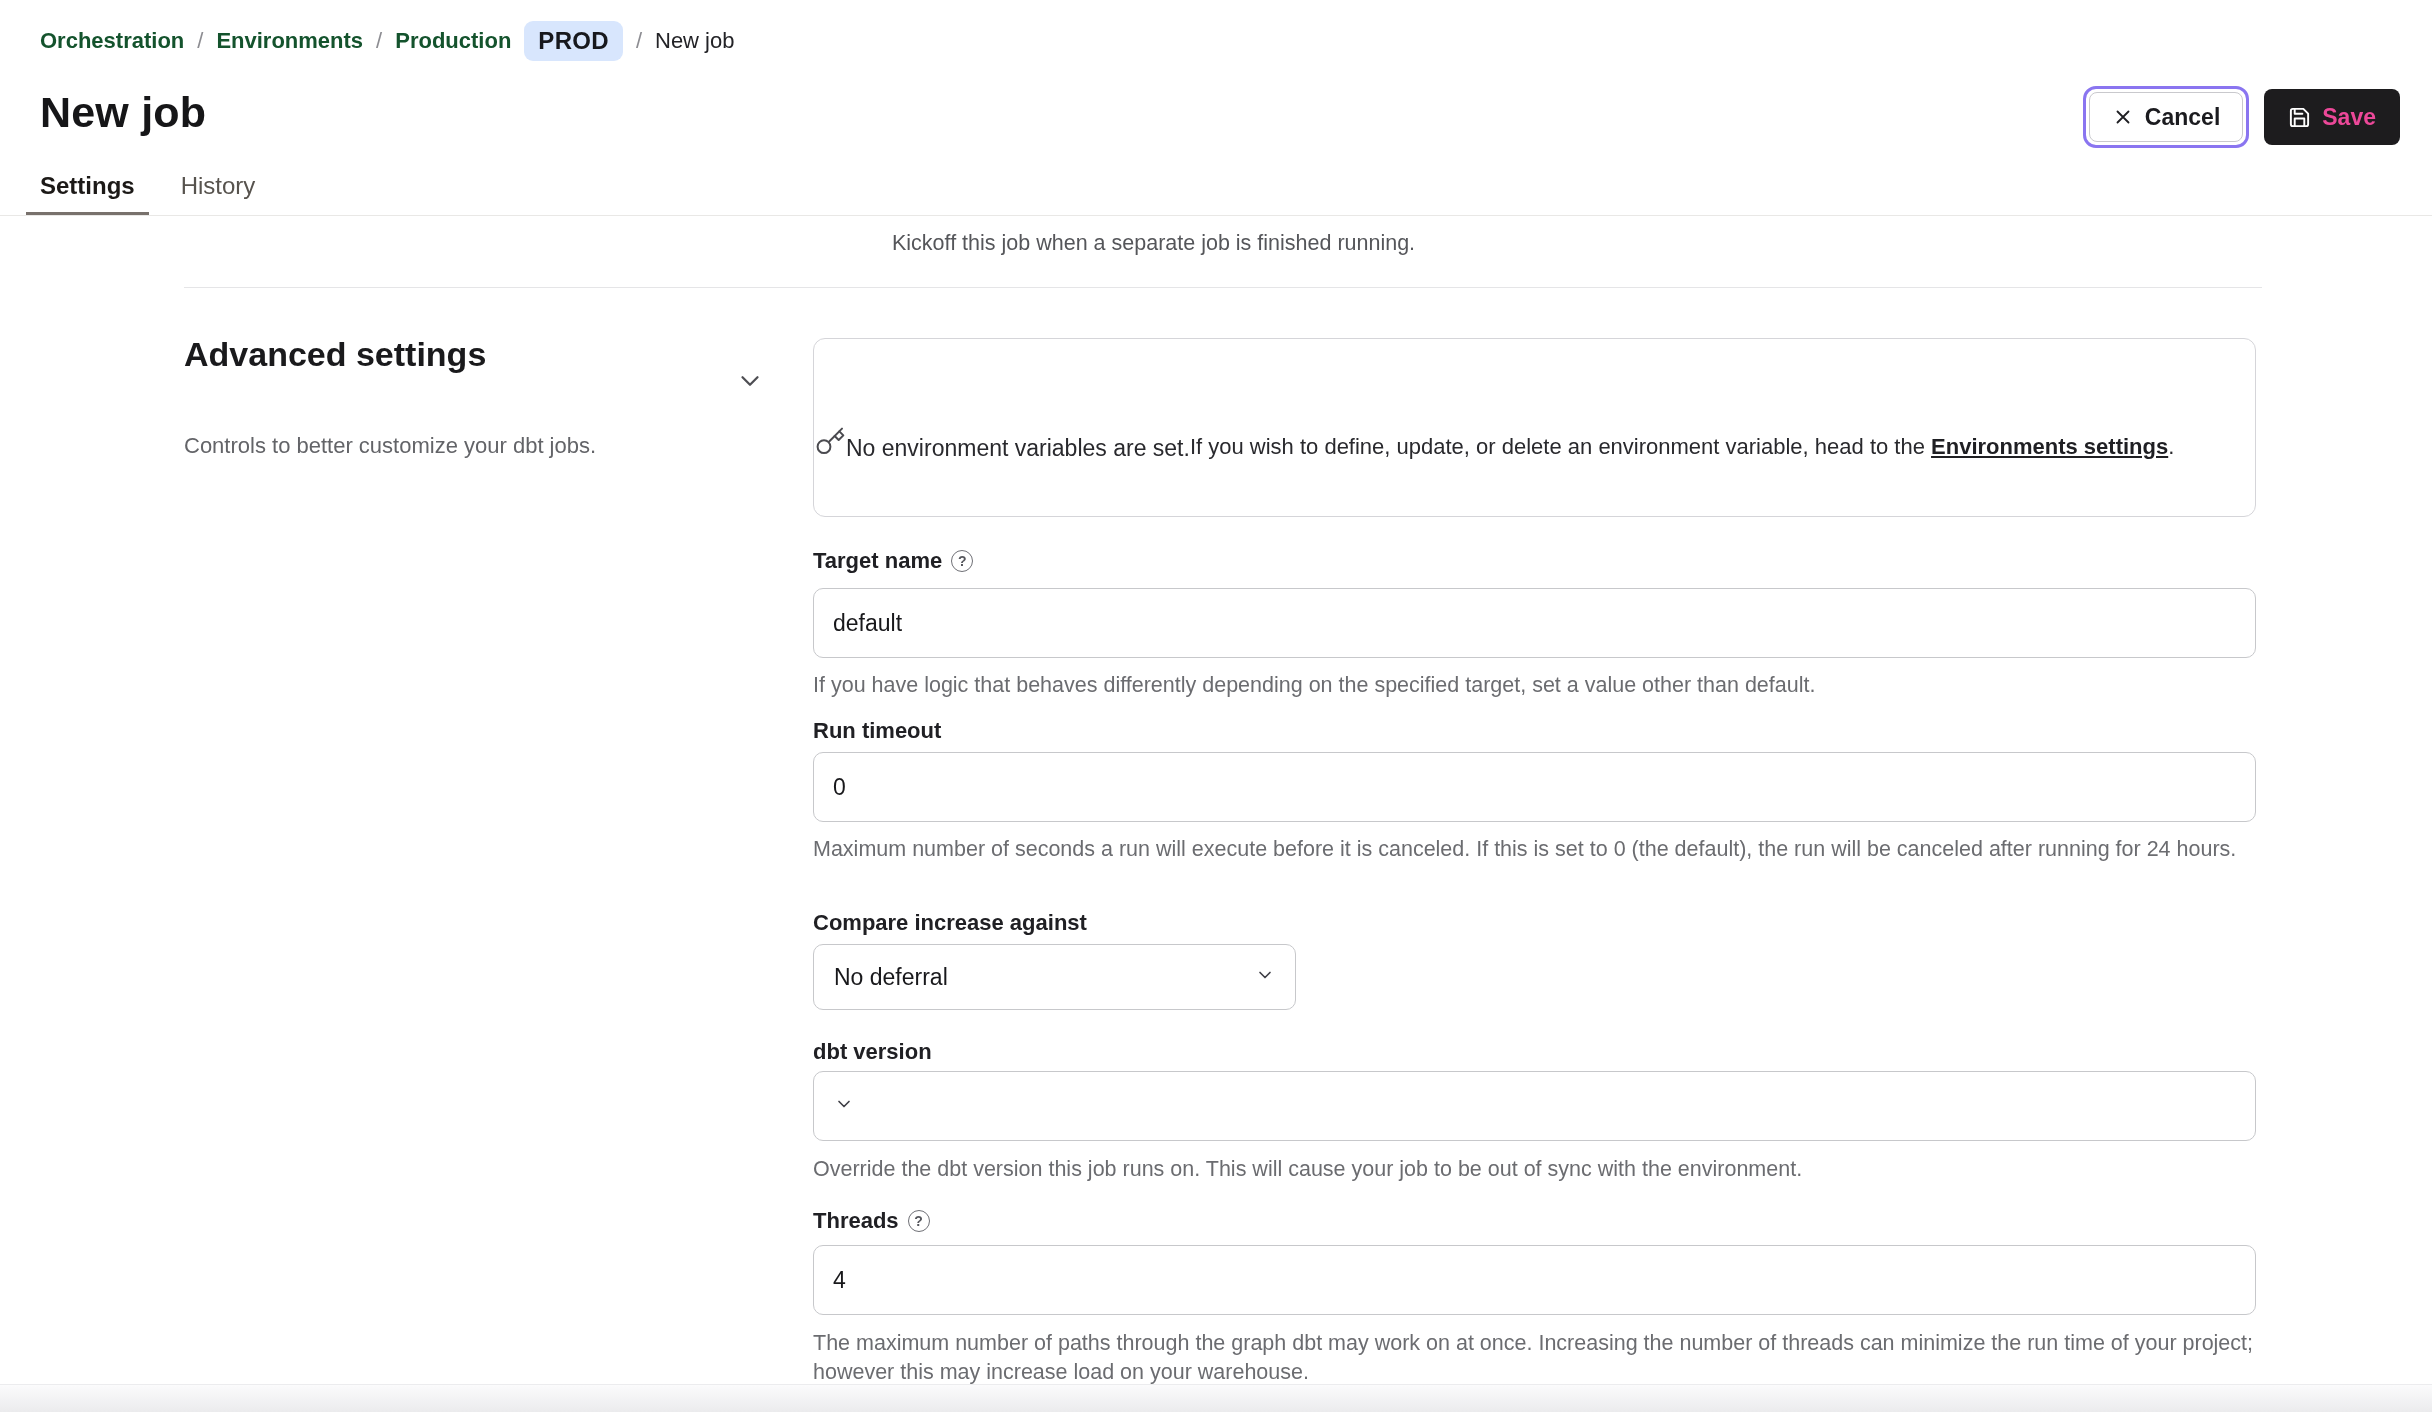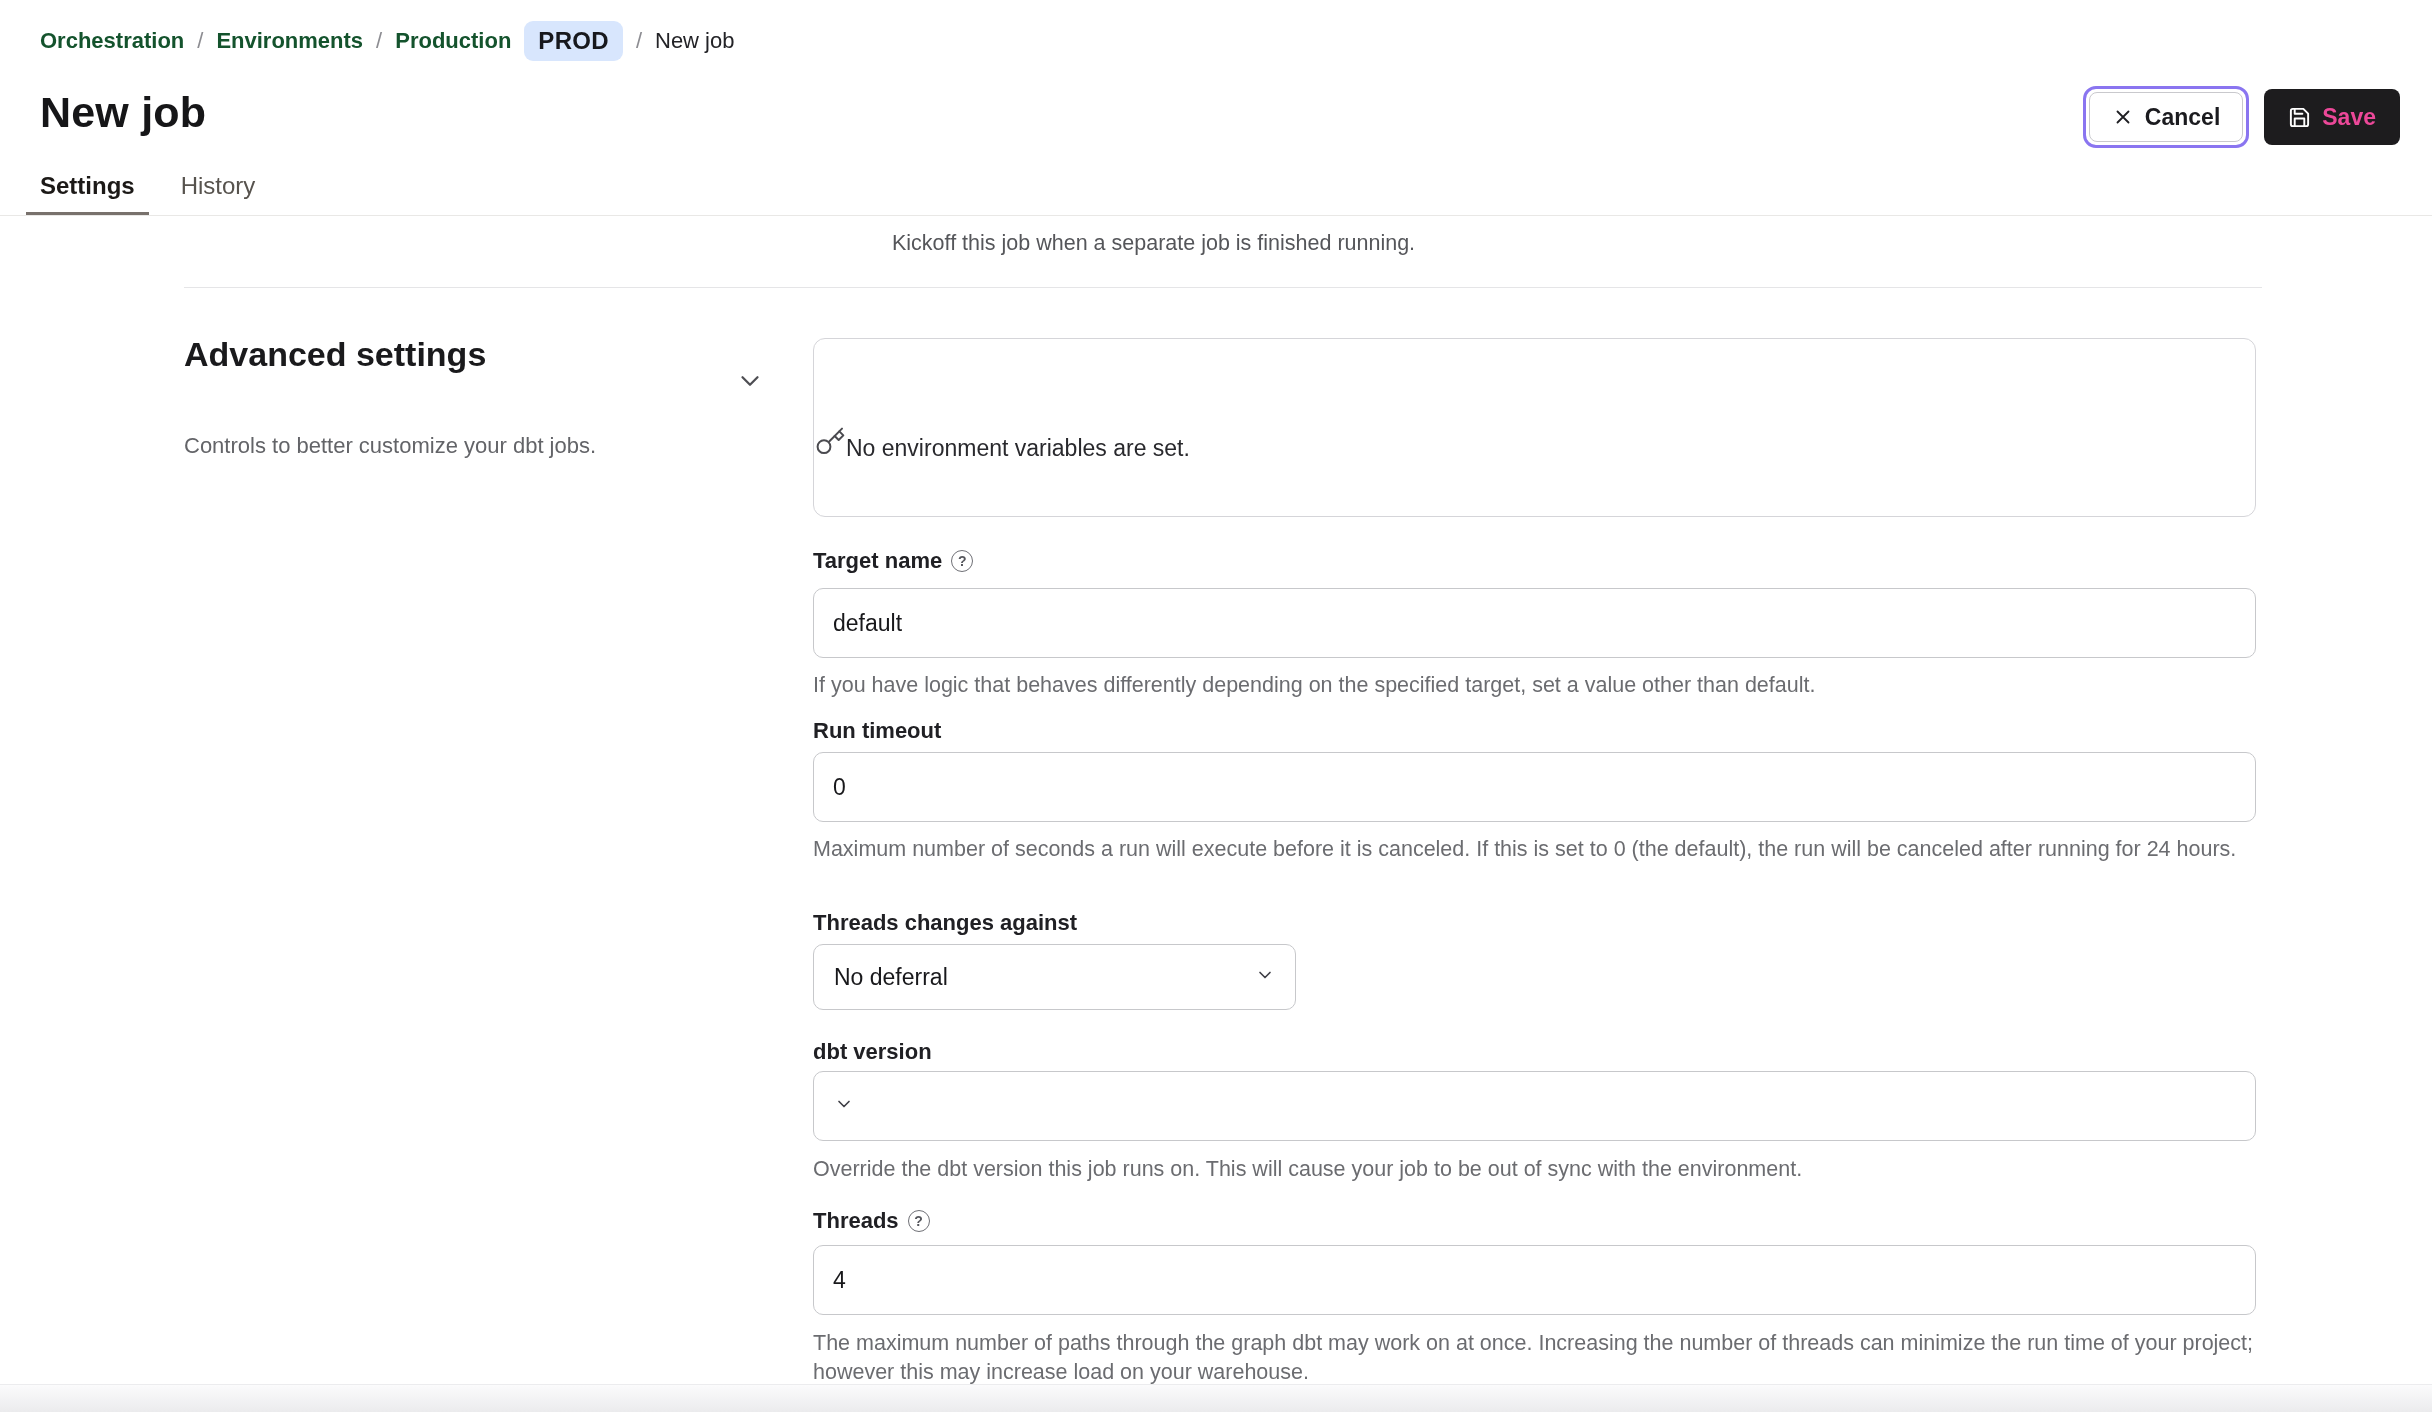--- a/index.html
+++ b/index.html
@@ -191,37 +191,40 @@
 
 <div class="abs env-box">
   <span>
     <svg width="32" height="32" viewBox="0 0 24 24" fill="none" stroke="#4b4b50" stroke-width="1.5" stroke-linecap="round" stroke-linejoin="round">
         <circle cx="7.5" cy="15.5" r="4.8"></circle>
         <path d="m21 2-9.6 9.6"></path>
         <path d="m15.5 7.5 3 3L22 7l-3-3"></path>
       </svg>
   </span>
   <div class="env-line1">No environment variables are set.</div>
+  <div class="env-line2">
+    <span>If you wish to define, update, or delete an environment variable, head to the </span><span class="env-link">Environments settings</span><span>.</span>
+  </div>
 </div>
 
 <div class="abs field-label t-label">
   <span>Target name</span>
   <span class="tip-icon">?</span>
 </div>
 <input class="abs text-input t-input" type="text" value="default" style="">
 <p class="abs help-text t-help">If you have logic that behaves differently depending on the specified target, set a value other than default.</p>
 
 <div class="abs field-label r-label">
   <span>Run timeout</span>
 </div>
 <input class="abs text-input r-input" type="text" value="0" style="">
 <p class="abs help-text r-help">Maximum number of seconds a run will execute before it is canceled. If this is set to 0 (the default), the run will be canceled after running for 24 hours.</p>
 
 <div class="abs field-label c-label">
-  <span>Threads changes against</span>
+  <span>Compare increase against</span>
 </div>
 <div class="abs select select-compare c-select">
   <span>No deferral</span>
   <span>
     <svg width="20" height="20" viewBox="0 0 24 24" fill="none" stroke="#3f3f46" stroke-width="2" stroke-linecap="round" stroke-linejoin="round">
         <path d="m6 9 6 6 6-6"></path>
       </svg>
   </span>
 </div>
 

